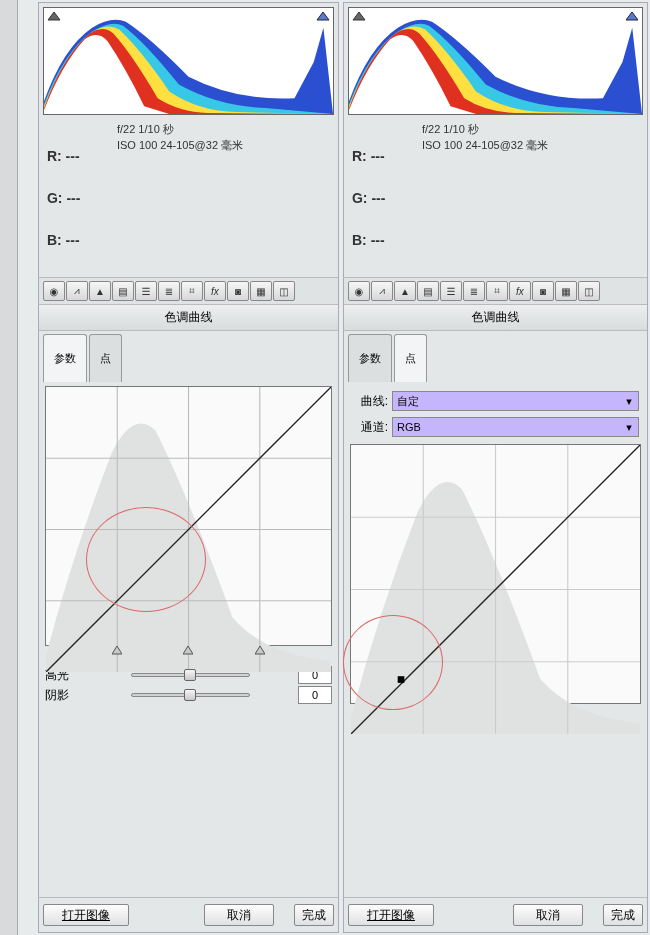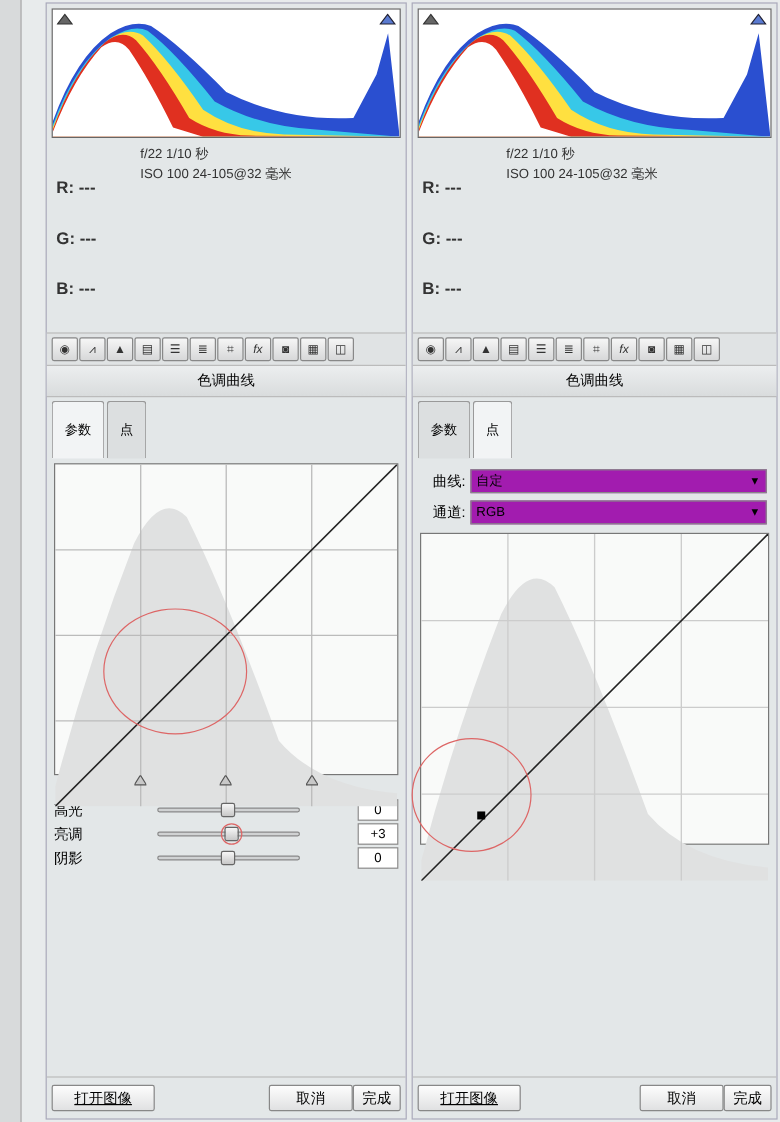--- a/index.html
+++ b/index.html
@@ -28,26 +28,26 @@
   .param-rows { padding: 4px 6px; }
   .param-row { display: flex; align-items: center; margin-bottom: 2px; gap: 44px; }
   .param-label { width: 42px; font-size: 12px; }
   .param-slider { flex: 1; position: relative; height: 18px; }
   .param-track { position: absolute; left: 0; right: 0; top: 7px; height: 4px; border: 1px solid #888; background: #d0d2d3; border-radius: 2px; }
   .param-thumb { position: absolute; top: 3px; width: 12px; height: 12px; background: linear-gradient(#f6f6f6,#c8c8c8); border: 1px solid #666; border-radius: 2px; transform: translateX(-50%); cursor:pointer;}
   .param-val { width: 34px; height: 18px; border: 1px solid #888; background: #fff; font-size: 11px; text-align: center; line-height: 16px; margin-left: 4px; }
   .ann-sm-circle { position: absolute; width: 18px; height: 18px; border: 1px solid #d66; border-radius: 50%; pointer-events: none; transform: translate(-50%,-50%); }
   .select-row { display: flex; align-items: center; padding: 3px 8px; font-size: 12px; }
   .select-row label { width: 40px; text-align:right; padding-right:4px;}
-  .select-box { flex: 1; height: 20px; border: 1px solid #888; background: #a21caf; padding: 0 4px; font-size: 11px; line-height: 18px; position: relative; cursor:pointer;}
+  .select-box { flex: 1; height: 20px; border: 1px solid #888; background: #c4b5fd; padding: 0 4px; font-size: 11px; line-height: 18px; position: relative; cursor:pointer;}
   .select-box .arrow { position: absolute; right: 0; top: 0; bottom: 0; width: 18px; display:flex;align-items:center;justify-content:center;}
   .io-row { display: flex; justify-content: center; gap: 12px; padding: 4px 0; font-size: 12px; align-items:center;}
   .io-row .val { width: 38px; height: 18px; border: 1px solid #888; background: #fff; text-align: center; font-size: 11px; line-height:16px;}
   .spacer { flex: 1; }
-  .bottom-bar { display: flex; gap: 0; padding: 6px 4px; border-top: 1px solid #bbb; justify-content: flex-start;}
+  .bottom-bar { display: flex; gap: 20px; padding: 6px 4px; border-top: 1px solid #bbb; justify-content: flex-start;}
   .btn { height: 22px; padding: 0 6px; font-size: 12px; background: linear-gradient(#fdfdfd,#e0e1e2); border: 1px solid #888; border-radius: 2px; cursor:pointer; display:flex;align-items:center;justify-content:center;}
   .btn.wide { min-width: 86px; text-decoration: underline;}
   .btn.mid { min-width: 70px; }
   .btn.cut { min-width: 40px; }
   .left-gutter{width:18px;background:#d8dadb;border-right:1px solid #aaa;}
 </style>
 </head>
 <body>
 
 <div class="left-gutter"></div>
@@ -132,29 +132,20 @@
   <div class="param-rows">
     <div class="param-row">
       <div class="param-label">高光</div>
       <div class="param-slider">
           <div class="param-track"></div>
           <div class="param-thumb" style="left:50%"></div>
         </div>
       <div class="param-val">0</div>
     </div>
     <div class="param-row">
-      <div class="param-label">亮调</div>
-      <div class="param-slider">
-          <div class="param-track"></div>
-          <div class="param-thumb" style="left:52%"></div>
-          <div class="ann-sm-circle" style="left:52%;top:9px"></div>
-        </div>
-      <div class="param-val">+3</div>
-    </div>
-    <div class="param-row">
       <div class="param-label">阴影</div>
       <div class="param-slider">
           <div class="param-track"></div>
           <div class="param-thumb" style="left:50%"></div>
         </div>
       <div class="param-val">0</div>
     </div>
   </div>
   <div class="spacer"></div>
   <div class="bottom-bar">

